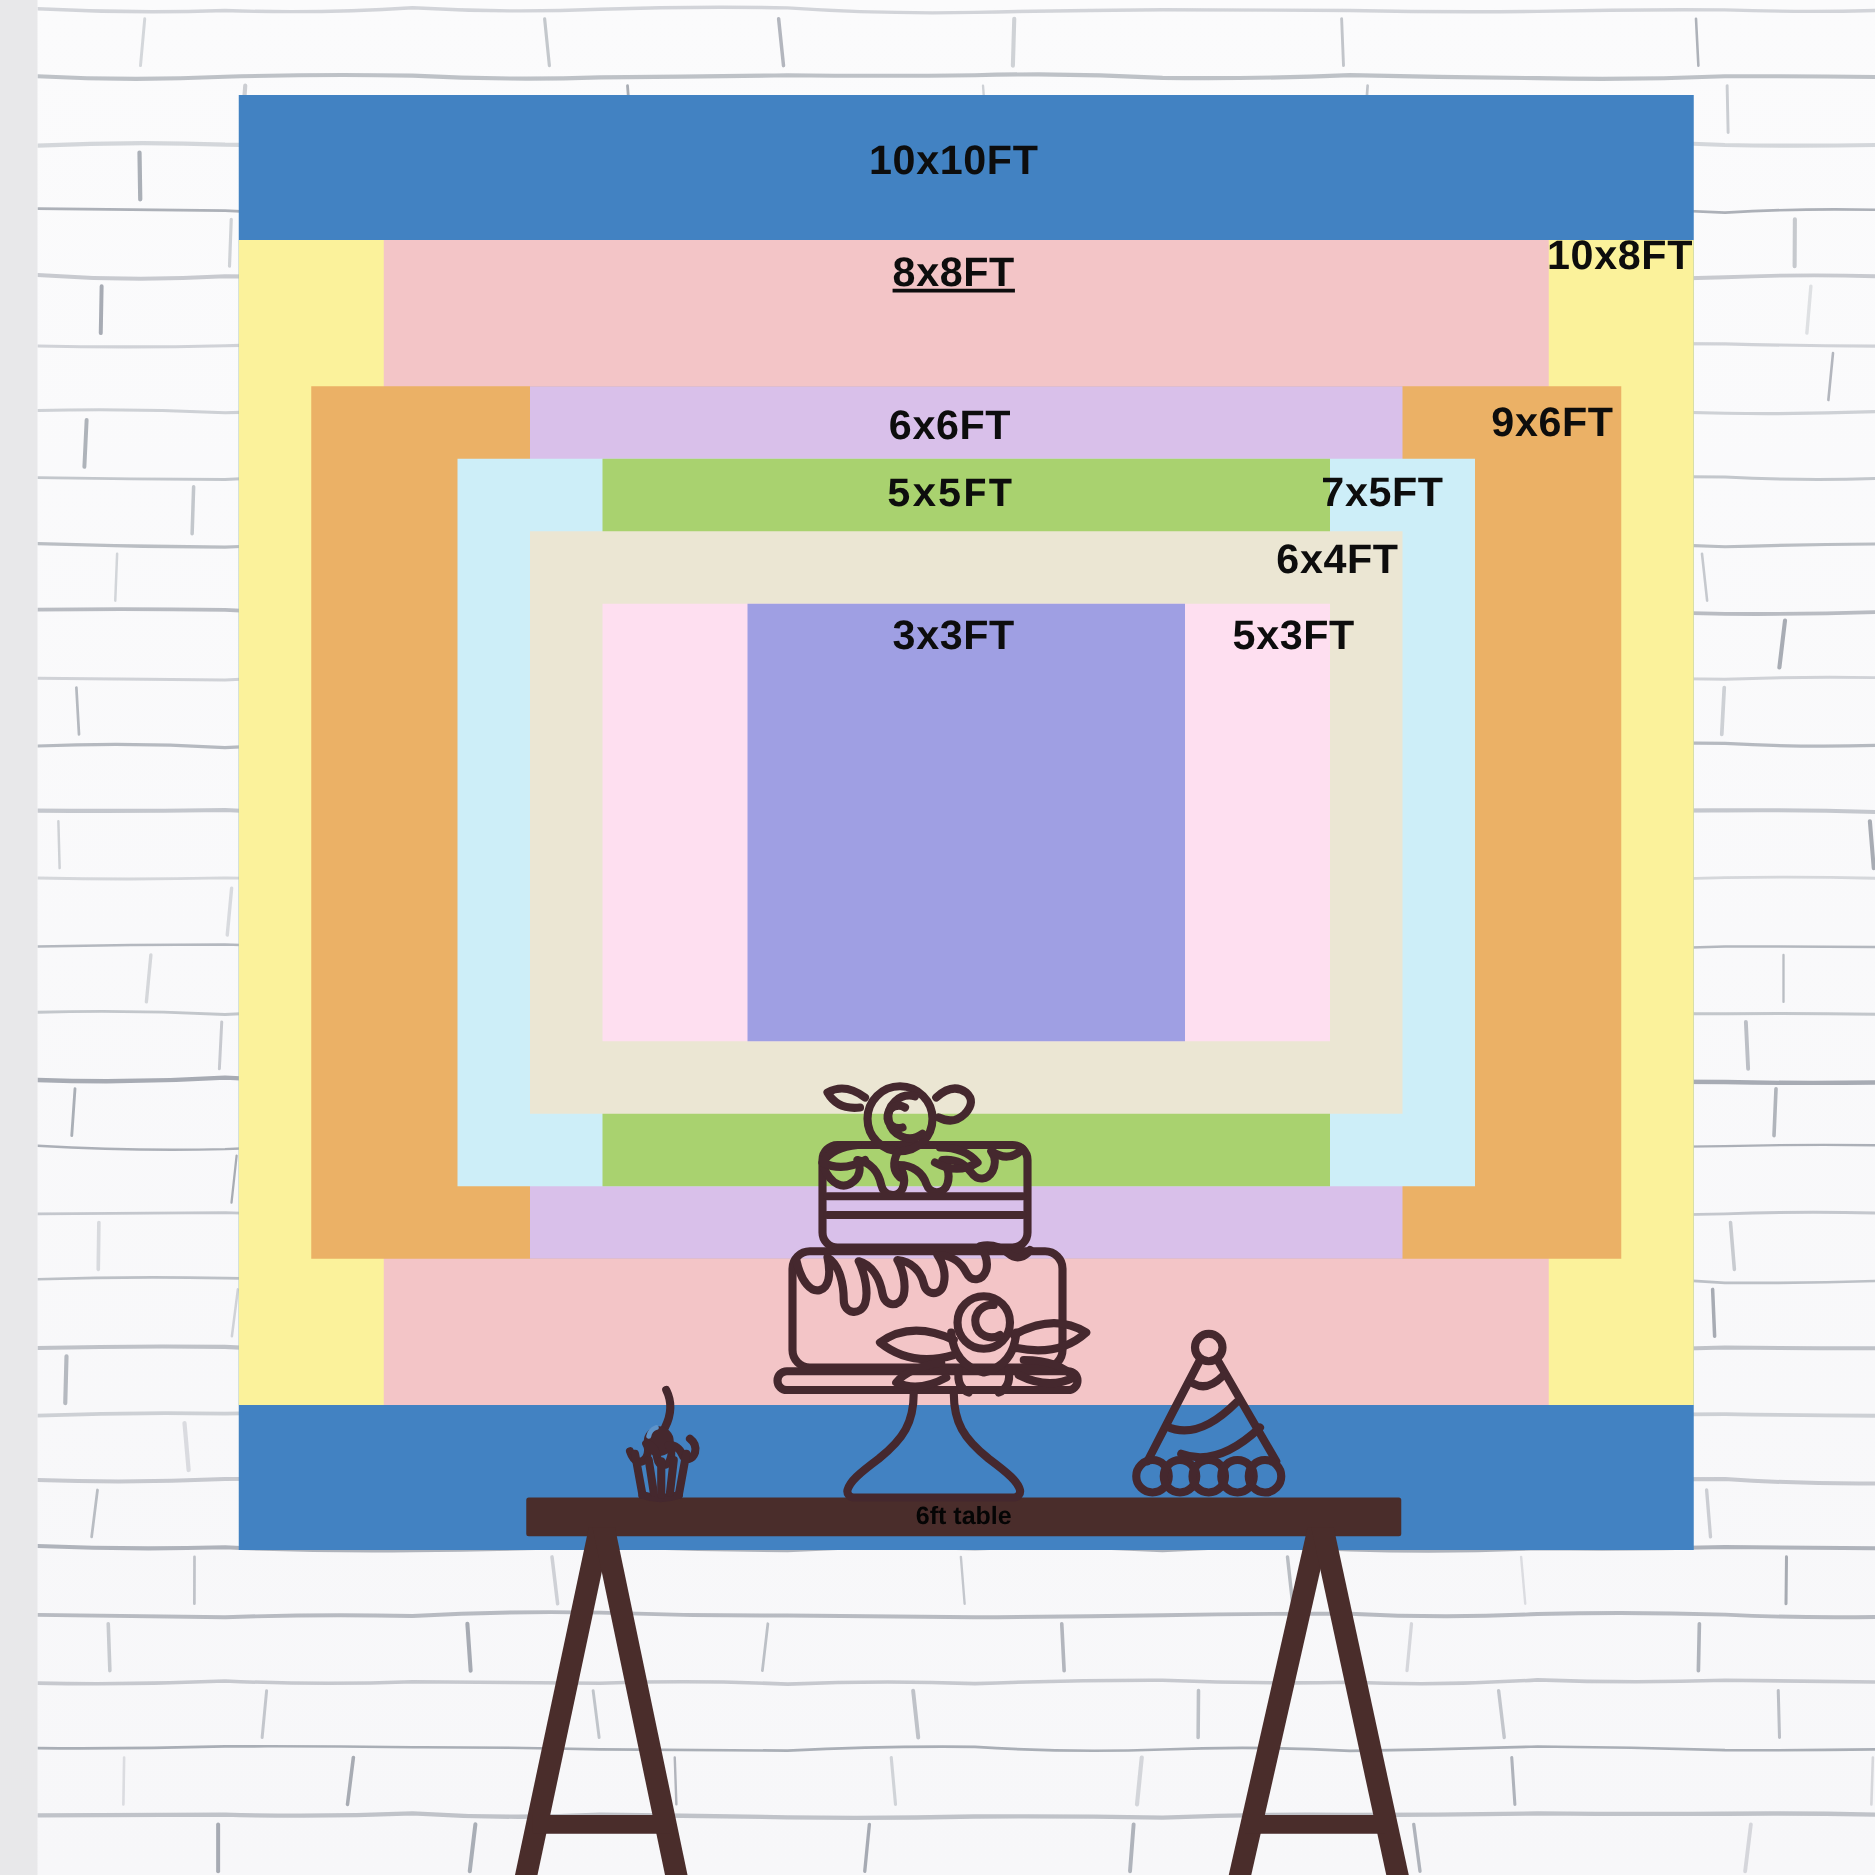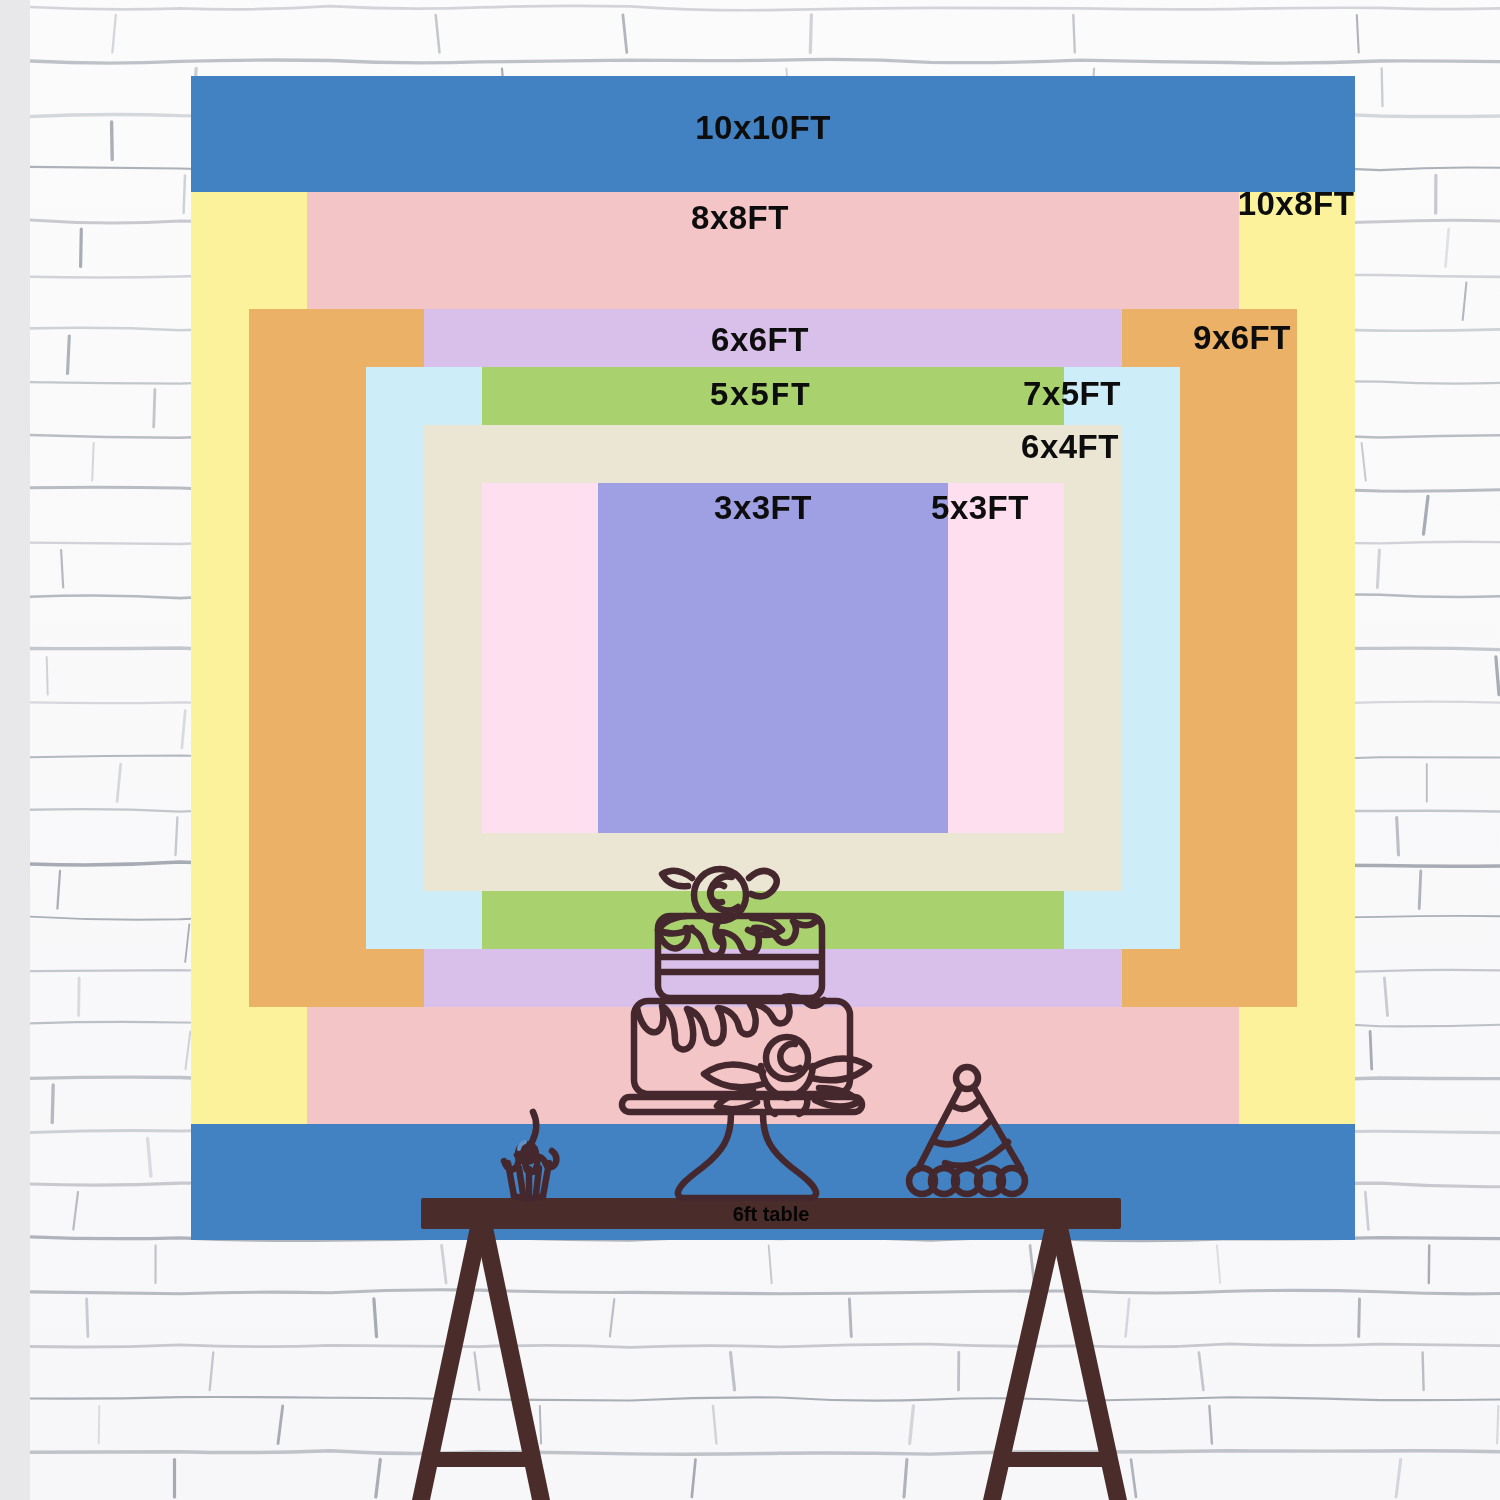--- a/index.html
+++ b/index.html
@@ -240,27 +240,27 @@
       <div class="size-rect" style="left: 335.6px; top: 367px; width: 814.8px; height: 582px; background: rgb(205, 238, 248);"></div>
       <div class="size-rect" style="left: 452px; top: 367px; width: 582px; height: 582px; background: rgb(169, 210, 111);"></div>
       <div class="size-rect" style="left: 393.8px; top: 425.2px; width: 698.4px; height: 465.6px; background: rgb(235, 230, 211);"></div>
       <div class="size-rect" style="left: 452px; top: 483.4px; width: 582px; height: 349.2px; background: rgb(254, 223, 240);"></div>
       <div class="size-rect" style="left: 568.4px; top: 483.4px; width: 349.2px; height: 349.2px; background: rgb(159, 159, 227);"></div>
     </div>
 
   <div id="labels">
       <div class="size-label" style="left: 733px; top: 128px;">10x10FT</div>
       <div class="size-label" style="left: 1266px; top: 204px;">10x8FT</div>
-      <div class="size-label" style="left: 710px; top: 218px;">8x8FT</div>
+      <div class="size-label" style="left: 733px; top: 218px; text-decoration: underline;">8x8FT</div>
       <div class="size-label" style="left: 1212px; top: 338px;">9x6FT</div>
       <div class="size-label" style="left: 730px; top: 340px; text-align: right;">6x6FT</div>
-      <div class="size-label" style="left: 1042px; top: 394px; text-align: center;">7x5FT</div>
+      <div class="size-label" style="left: 1076px; top: 394px; text-align: center;">7x5FT</div>
       <div class="size-label" style="left: 730px; top: 396px; font-family: Liberation Mono, monospace;">5x5FT</div>
       <div class="size-label" style="left: 1040px; top: 447px;">6x4FT</div>
-      <div class="size-label" style="left: 950px; top: 508px;">5x3FT</div>
+      <div class="size-label" style="left: 1005px; top: 508px;">5x3FT</div>
       <div class="size-label" style="left: 733px; top: 508px;">3x3FT</div>
     </div>
 
   <svg id="art" viewBox="0 0 1500 1500">
 
     <g>
       <rect class="wood" x="391" y="1198" width="700" height="31" rx="2"></rect>
       <g>
         <polygon class="wood" points="441,1222 459,1222 400,1500 382,1500"></polygon>
         <polygon class="wood" points="444,1222 462,1222 520,1500 502,1500"></polygon>

